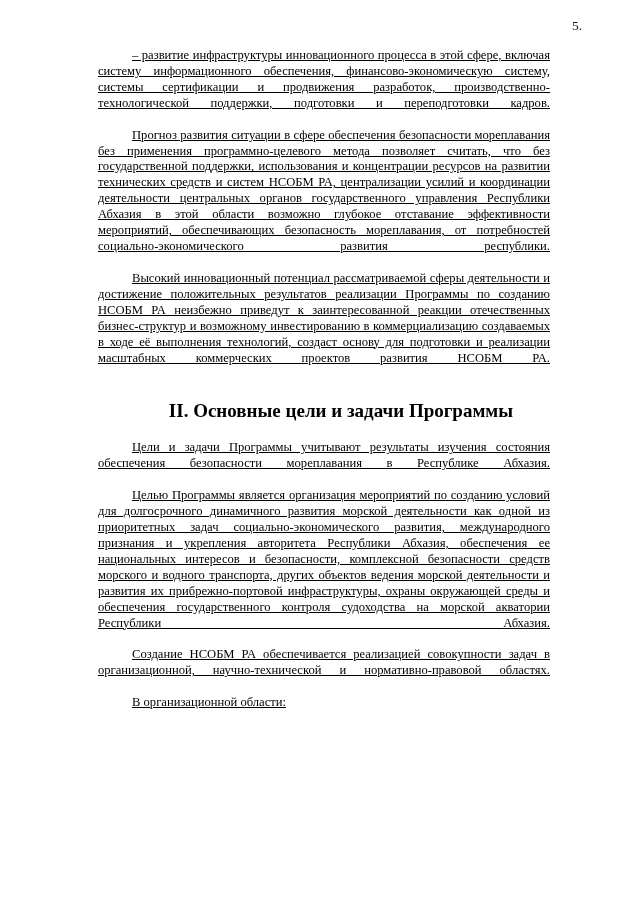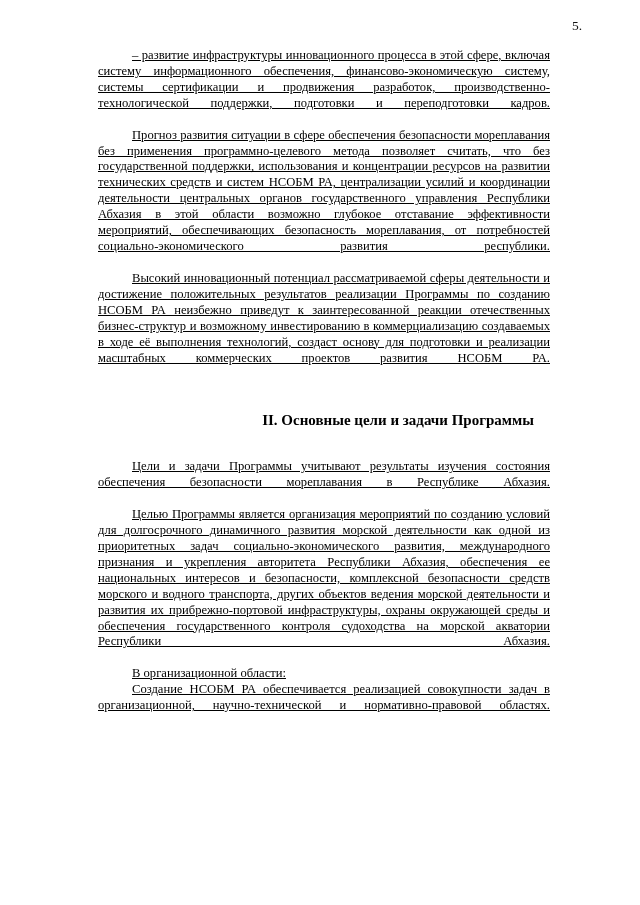--- a/index.html
+++ b/index.html
@@ -45,24 +45,24 @@
     text-indent: 0;
     text-decoration: underline;
   }
   p.indent {
     text-indent: 34px;
   }
   p.dash {
     text-indent: 34px;
   }
   h2.heading {
-    margin: 16px;
-    font-size: 15px;
+    margin: 4px;
+    font-size: 19px;
     font-weight: bold;
-    text-align: right;
+    text-align: center;
     text-indent: 34px;
     line-height: 1.265;
   }
   .spacer-md { height: 13px; }
   
   p::after {
     content: "";
     display: inline-block;
     width: 100%;
   }
@@ -86,19 +86,19 @@
     <div class="spacer-md"></div>
 
     <h2 class="heading">II. Основные цели и задачи Программы</h2>
 
     <div class="spacer-md"></div>
 
     <p class="indent">Цели и задачи Программы учитывают результаты изучения состояния обеспечения безопасности мореплавания в Республике Абхазия.</p>
 
     <p class="indent">Целью Программы является организация мероприятий по созданию условий для долгосрочного динамичного развития морской деятельности как одной из приоритетных задач социально-экономического развития, международного признания и укрепления авторитета Республики Абхазия, обеспечения ее национальных интересов и безопасности, комплексной безопасности средств морского и водного транспорта, других объектов ведения морской деятельности и развития их прибрежно-портовой инфраструктуры, охраны окружающей среды и обеспечения государственного контроля судоходства на морской акватории Республики Абхазия.</p>
 
+    <p class="indent">Создание НСОБМ РА обеспечивается реализацией совокупности задач в организационной, научно-технической и нормативно-правовой областях.</p>
+
     <p class="indent nostretch">В организационной области:</p>
-
-    <p class="indent">Создание НСОБМ РА обеспечивается реализацией совокупности задач в организационной, научно-технической и нормативно-правовой областях.</p>
 
 
   </div>
 </div>
 
 </body></html>

